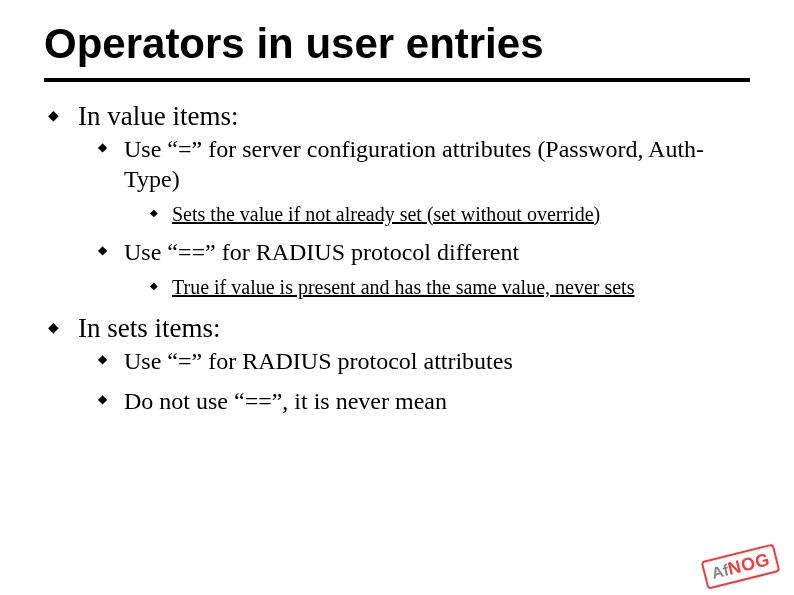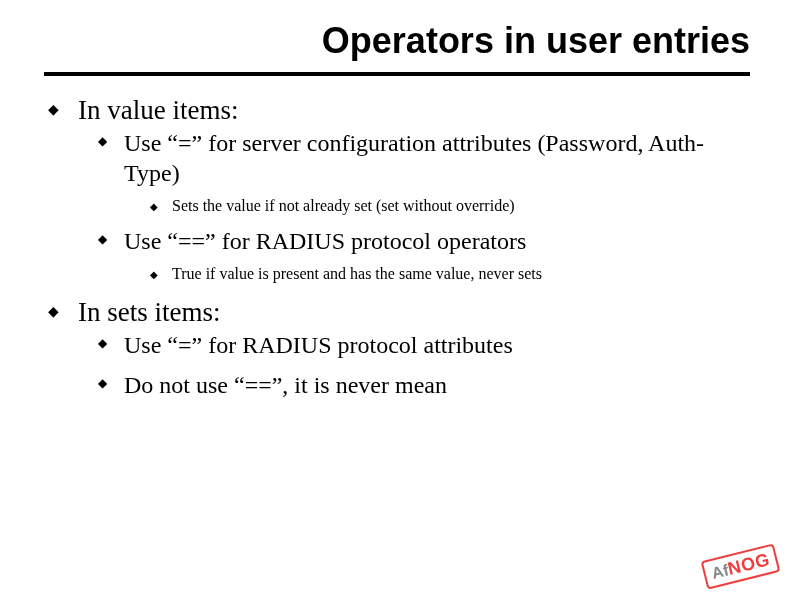--- a/index.html
+++ b/index.html
@@ -12,22 +12,22 @@
     position: relative;
     overflow: hidden;
   }
   .slide {
     width: 100%;
     height: 100%;
     padding: 20px 44px 0 44px;
   }
   .title {
     font-family: "Comic Sans MS", "Comic Sans", cursive, sans-serif;
-    font-size: 36px;
-    text-align: right;
+    font-size: 42px;
+    text-align: left;
     margin-bottom: 10px;
   }
   .rule {
     border: none;
     border-top: 4px solid #000;
     margin: 0 0 18px 0;
   }
   ul { list-style: none; }
   ul.level1 > li {
     font-size: 27px;
@@ -60,25 +60,26 @@
     left: 2px;
     top: 6px;
     font-size: 12px;
     color: #000;
   }
   ul.level3 {
     margin-top: 8px;
     margin-left: 24px;
   }
   ul.level3 > li {
-    font-size: 16px;
+    font-size: 20px;
     line-height: 1.25;
     margin-bottom: 8px;
     padding-left: 24px;
     position: relative;
+    text-decoration: underline;
   }
   ul.level3 > li::before {
     content: "◆";
     position: absolute;
     left: 2px;
     top: 5px;
     font-size: 10px;
     color: #000;
   }
   em.it { font-style: italic; }
@@ -120,21 +121,21 @@
       <ul class="level2">
         <li>
           <span>Use “=” for server configuration attributes (Password, Auth-Type)</span>
           <ul class="level3">
             <li>
               <span>Sets the value if not already set (set without override)</span>
             </li>
           </ul>
         </li>
         <li>
-          <span>Use “==” for RADIUS protocol operators</span>
+          <span>Use “==” for RADIUS protocol different</span>
           <ul class="level3">
             <li>
               <span>True if value is present and has the same value, never sets</span>
             </li>
           </ul>
         </li>
       </ul>
     </li>
 
     <li>

